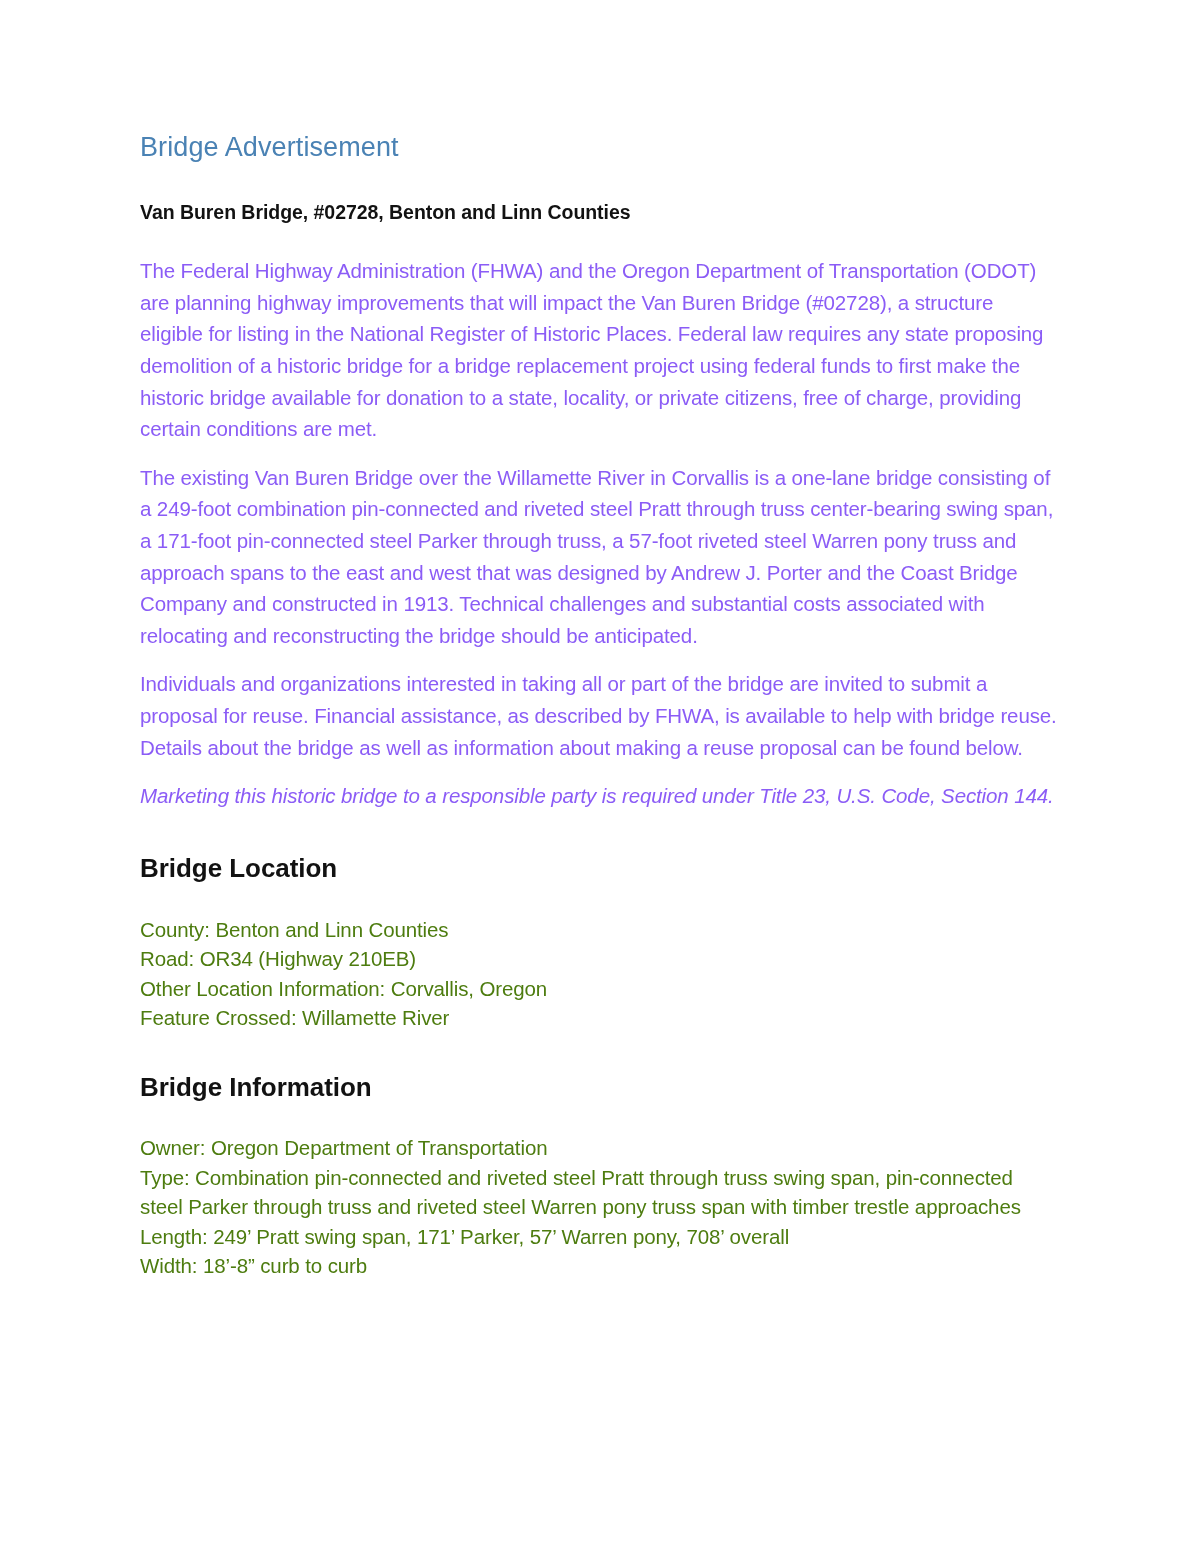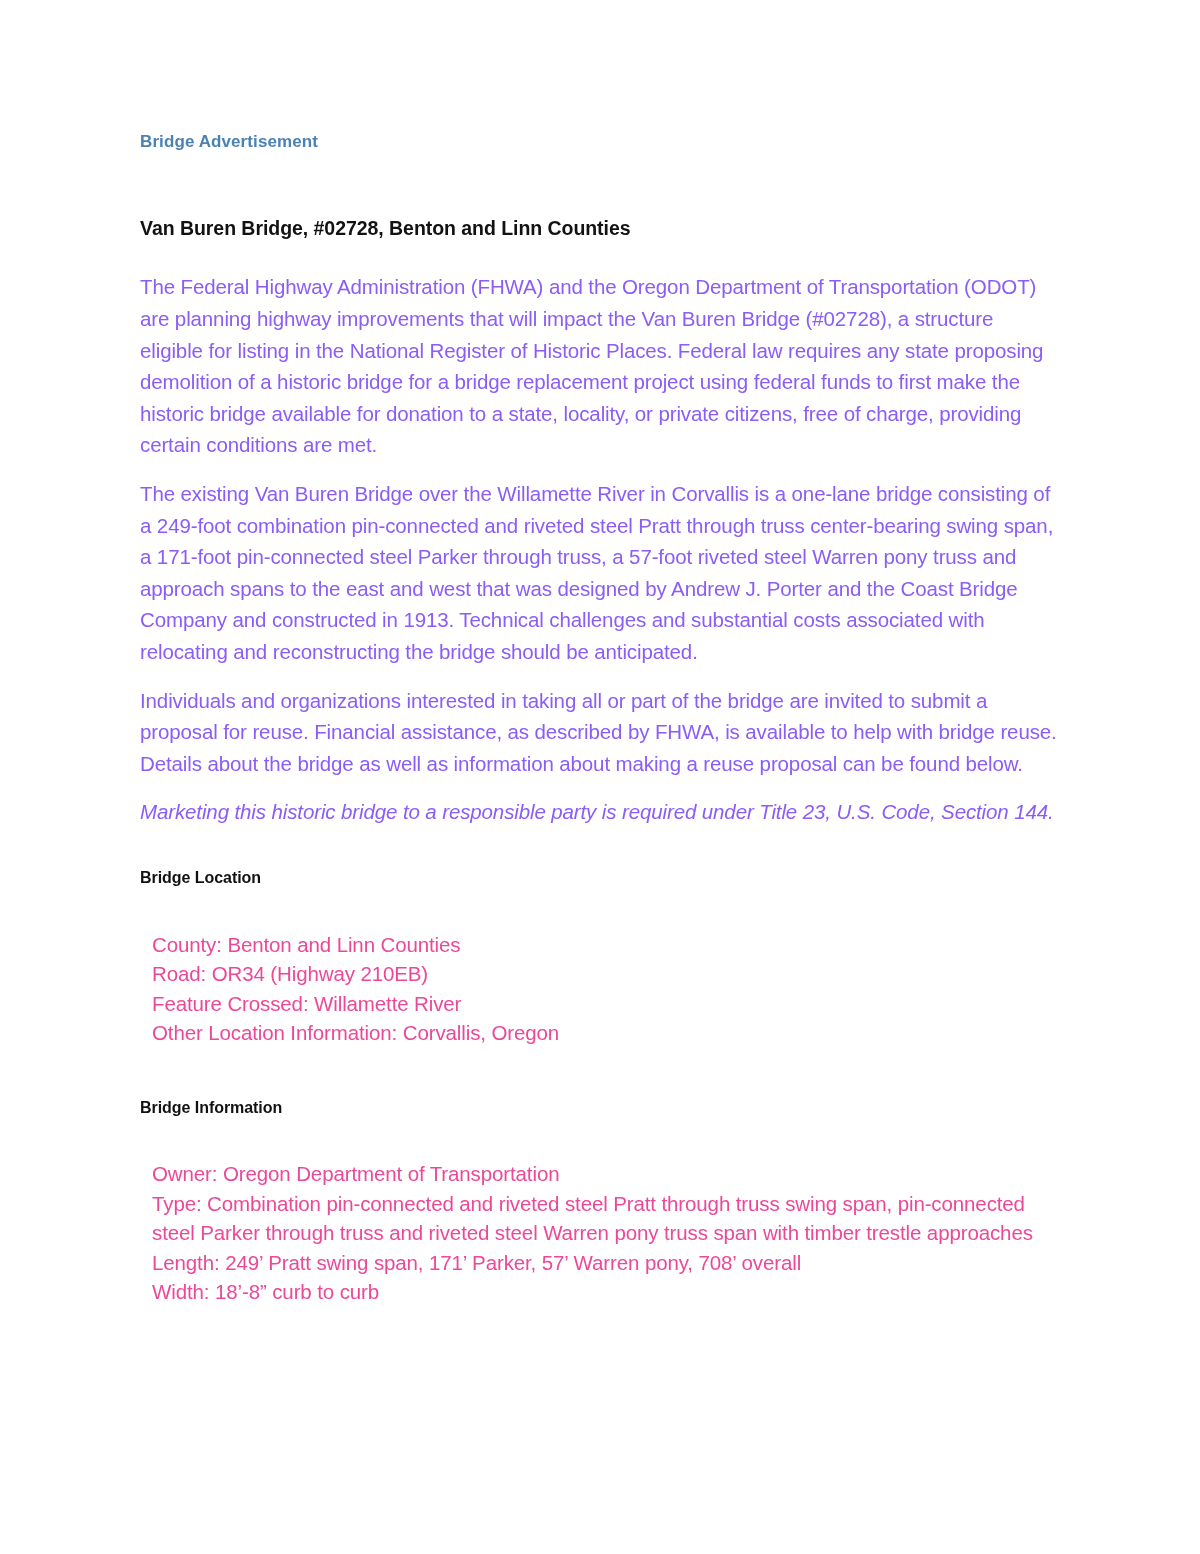--- a/index.html
+++ b/index.html
@@ -25,40 +25,40 @@
     background: #ffffff;
     overflow: hidden;
   }
 
   .content {
     width: 920px;
   }
 
   
   .doc-title {
-    font-size: 17px;
-    font-weight: 700;
+    font-size: 27px;
+    font-weight: 400;
     color: #4a82b4;
     letter-spacing: 0.1px;
     line-height: 1.18;
-    margin: 0 0 64px 0;
+    margin: 0 0 36px 0;
   }
 
   
   .subtitle {
     font-size: 19.5px;
     font-weight: bold;
     color: #121212;
     line-height: 1.3;
     margin: 0 0 30px 0;
     letter-spacing: -0.05px;
   }
 
   .section-heading {
-    font-size: 16px;
+    font-size: 26px;
     font-weight: bold;
     color: #121212;
     line-height: 1.3;
     margin: 0 0 0 0;
     letter-spacing: -0.05px;
   }
 
   
   .body-para {
     font-size: 20.5px;
@@ -72,23 +72,23 @@
 
   .body-para.italic {
     font-style: italic;
     margin-bottom: 40px;
   }
 
   
   .detail-block {
     font-size: 20.5px;
     line-height: 29.5px;
-    color: #ec4899;
+    color: #4d7c0f;
     letter-spacing: -0.12px;
-    margin: 12px;
+    margin: 0;
   }
   .detail-line {
     margin: 0;
     padding: 0;
   }
 
   .gap-after-heading { height: 29px; }
   .gap-section { height: 38px; }
 </style>
 </head>
@@ -109,22 +109,22 @@
 
     <p class="body-para italic">Marketing this historic bridge to a responsible party is required under Title 23, U.S. Code, Section 144.</p>
 
     <h2 class="section-heading">Bridge Location</h2>
 
     <div class="gap-after-heading"></div>
 
     <div class="detail-block">
       <div class="detail-line">County: Benton and Linn Counties</div>
       <div class="detail-line">Road: OR34 (Highway 210EB)</div>
+      <div class="detail-line">Other Location Information: Corvallis, Oregon</div>
       <div class="detail-line">Feature Crossed: Willamette River</div>
-      <div class="detail-line">Other Location Information: Corvallis, Oregon</div>
     </div>
 
     <div class="gap-section"></div>
 
     <h2 class="section-heading">Bridge Information</h2>
 
     <div class="gap-after-heading"></div>
 
     <div class="detail-block">
       <div class="detail-line">Owner: Oregon Department of Transportation</div>

